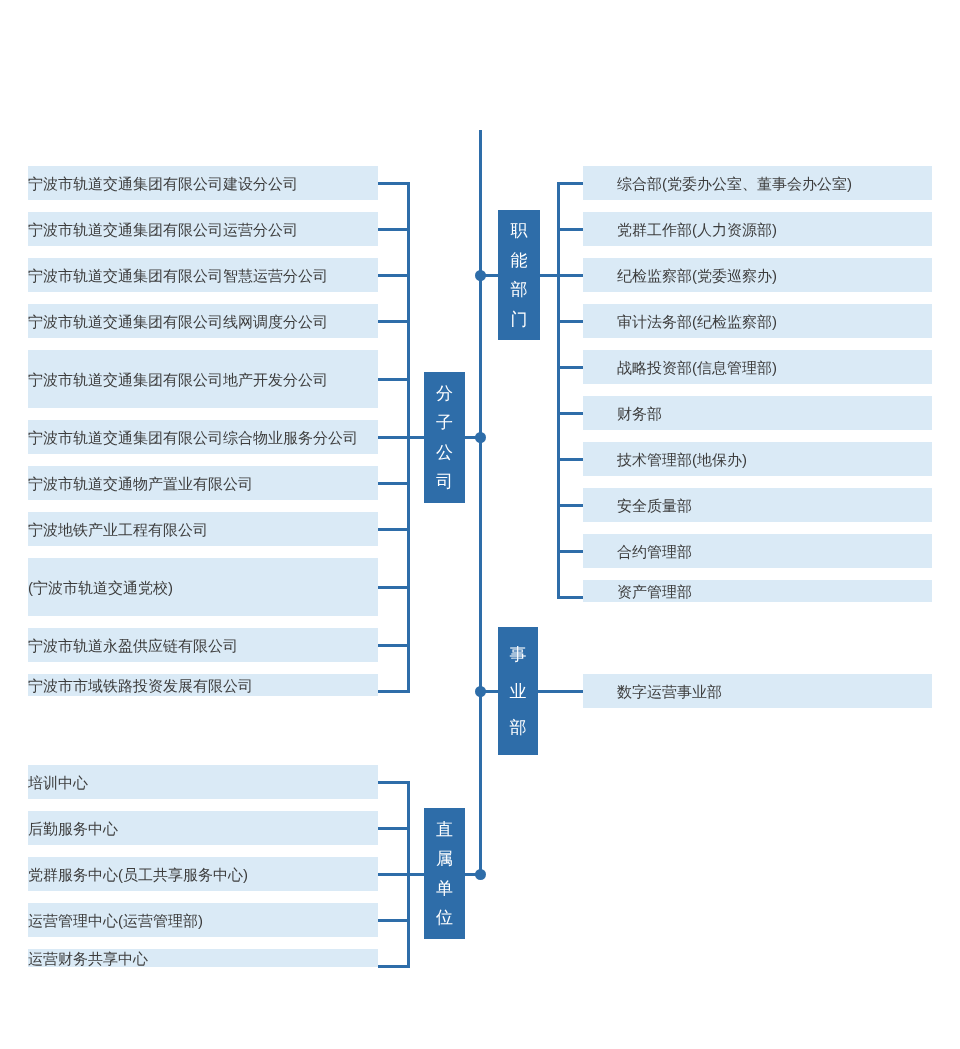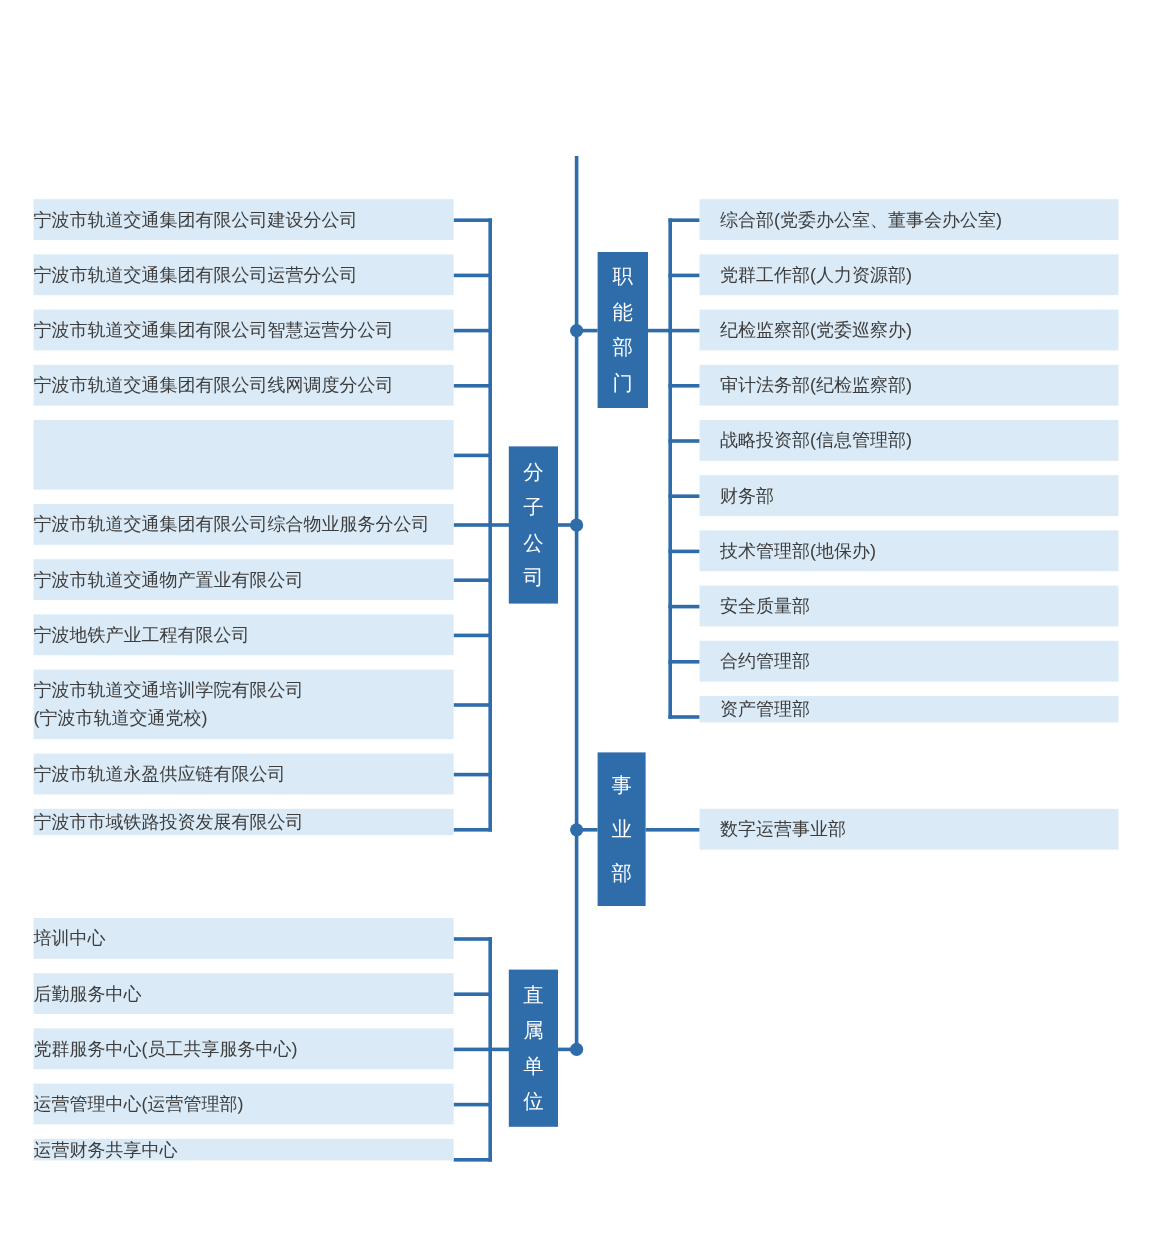--- a/index.html
+++ b/index.html
@@ -16,21 +16,21 @@
 
   .header{position:absolute;left:28px;top:64px;width:903px;height:67px;
     background:var(--header-bg);border-radius:9px;
     display:flex;align-items:center;justify-content:center;z-index:2;}
   .header-title{color:var(--title-text);font-size:23px;font-weight:700;letter-spacing:1px;}
 
   .row{position:absolute;background:var(--row-bg);
     display:flex;flex-direction:column;justify-content:center;
     font-size:15px;color:var(--row-text);box-sizing:border-box;z-index:2;}
   .row.align-r{padding-right:16px;}
-  .row.align-l{align-items:flex-start;padding-left:17px;}
+  .row.align-l{align-items:flex-start;padding-left:34px;}
   .row-line{line-height:23px;white-space:nowrap;}
 
   .vlabel{position:absolute;background:var(--branch-bg);color:#fff;
     display:flex;flex-direction:column;align-items:center;justify-content:space-evenly;
     font-size:17px;z-index:3;}
   .vchar{display:block;line-height:1;}
   #label-0{left:424px;top:372px;width:41px;height:131px;}
   #label-1{left:498px;top:210px;width:42px;height:130px;}
   #label-2{left:498px;top:627px;width:40px;height:128px;}
   #label-3{left:424px;top:808px;width:41px;height:131px;}
@@ -117,32 +117,32 @@
       <div class="row align-r" style="left: 28px; top: 212px; width: 350px; height: 34px;">
         <div class="row-line">宁波市轨道交通集团有限公司运营分公司</div>
       </div>
       <div class="row align-r" style="left: 28px; top: 258px; width: 350px; height: 34px;">
         <div class="row-line">宁波市轨道交通集团有限公司智慧运营分公司</div>
       </div>
       <div class="row align-r" style="left: 28px; top: 304px; width: 350px; height: 34px;">
         <div class="row-line">宁波市轨道交通集团有限公司线网调度分公司</div>
       </div>
       <div class="row align-r" style="left: 28px; top: 350px; width: 350px; height: 58px;">
+        <div class="row-line">宁波市轨道交通集团有限公司地产开发分公司</div>
       </div>
       <div class="row align-r" style="left: 28px; top: 420px; width: 350px; height: 34px;">
         <div class="row-line">宁波市轨道交通集团有限公司综合物业服务分公司</div>
       </div>
       <div class="row align-r" style="left: 28px; top: 466px; width: 350px; height: 34px;">
         <div class="row-line">宁波市轨道交通物产置业有限公司</div>
       </div>
       <div class="row align-r" style="left: 28px; top: 512px; width: 350px; height: 34px;">
         <div class="row-line">宁波地铁产业工程有限公司</div>
       </div>
       <div class="row align-r" style="left: 28px; top: 558px; width: 350px; height: 58px;">
-        <div class="row-line">宁波市轨道交通培训学院有限公司</div>
         <div class="row-line">(宁波市轨道交通党校)</div>
       </div>
       <div class="row align-r" style="left: 28px; top: 628px; width: 350px; height: 34px;">
         <div class="row-line">宁波市轨道永盈供应链有限公司</div>
       </div>
       <div class="row align-r" style="left: 28px; top: 674px; width: 350px; height: 22px;">
         <div class="row-line">宁波市市域铁路投资发展有限公司</div>
       </div>
     </div>
   <div id="list-1">

